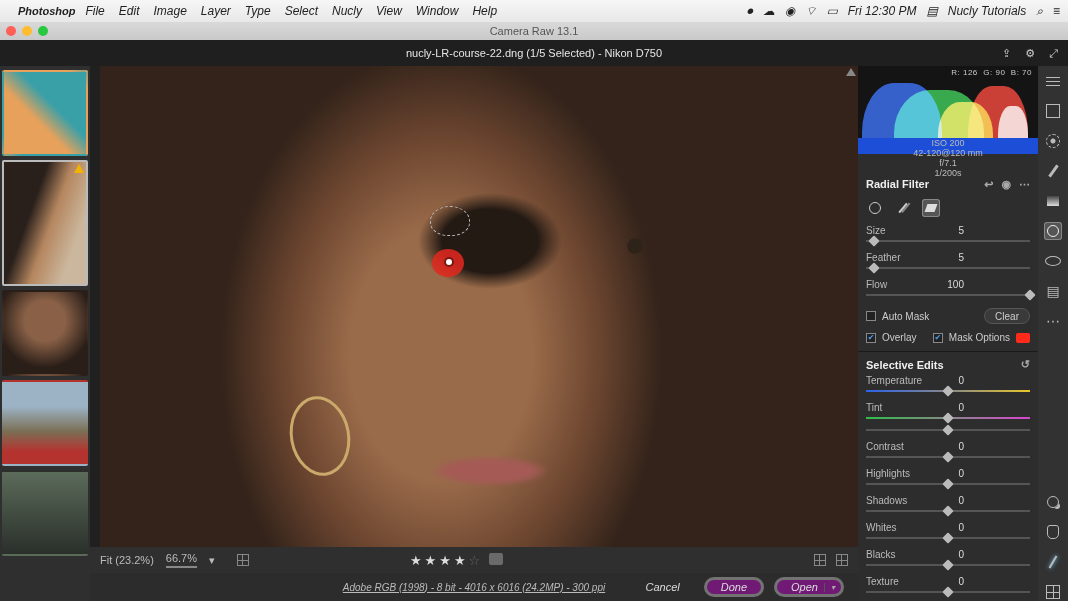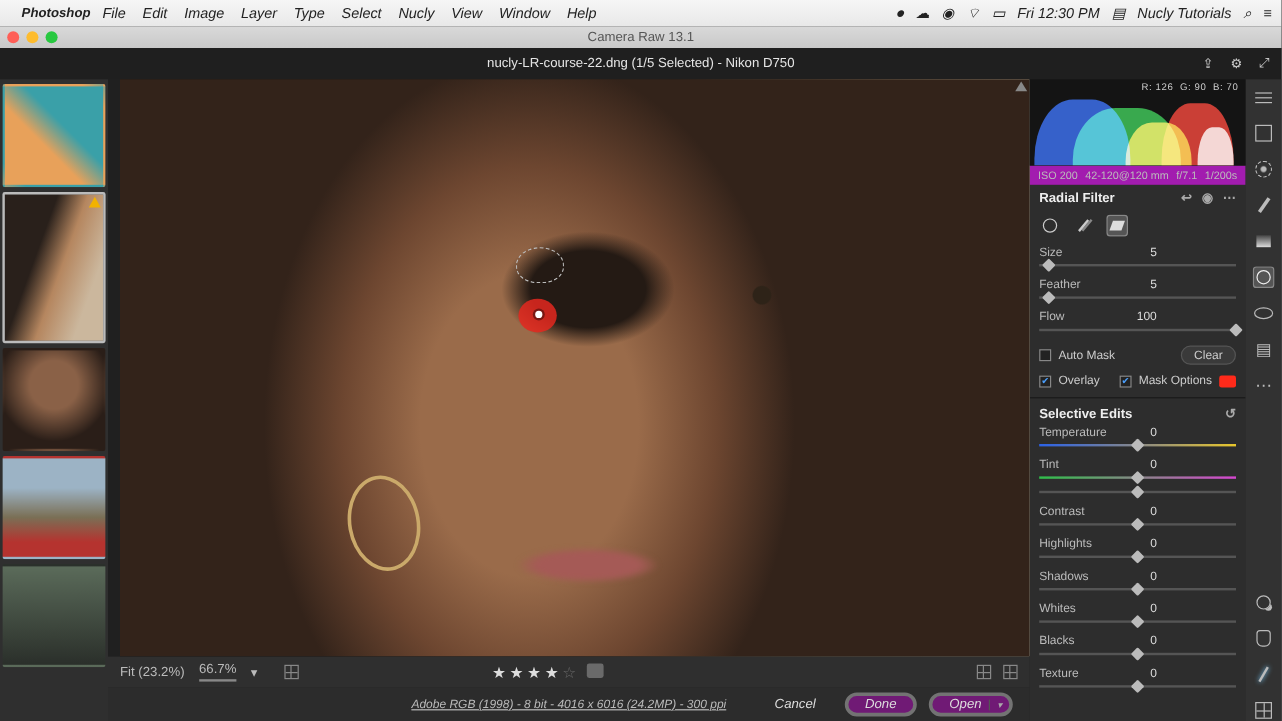--- a/index.html
+++ b/index.html
@@ -77,23 +77,23 @@
 
 .right-panel { width: 180px; background: #2d2d2d; display: flex; flex-direction: column; font-size: 10px; }
 .histogram { height: 72px; background: #141414; position: relative; overflow: hidden; }
 .hist-lump { position: absolute; bottom: 0; border-radius: 40% 40% 0 0/90% 90% 0 0; opacity: .85; mix-blend-mode: screen; }
 .hl-b { width: 80px; height: 55px; left: 4px; background: #2b62e8; }
 .hl-g { width: 90px; height: 48px; left: 36px; background: #2fbf4a; }
 .hl-y { width: 55px; height: 36px; left: 80px; background: #e8c62b; }
 .hl-r { width: 60px; height: 52px; left: 110px; background: #e8372b; }
 .hl-w { width: 30px; height: 32px; left: 140px; background: #eee; }
 .hist-rgb { position: absolute; top: 2px; right: 6px; font-size: 8px; color: #ccc; letter-spacing: .5px; }
-.exif-row { height: 16px; background: #a21caf; display: flex; align-items: center; justify-content: space-around; font-size: 9px; color: #bbb; padding: 0 4px; }
-
-.panel-header { display: flex; align-items: flex-end; padding: 4px 8px 4px; font-size: 11px; font-weight: 600; color: #eee; }
+.exif-row { height: 16px; background: #1d4ed8; display: flex; align-items: center; justify-content: space-around; font-size: 9px; color: #bbb; padding: 0 4px; flex-direction: column; }
+
+.panel-header { display: flex; align-items: flex-start; padding: 24px 8px 4px; font-size: 11px; font-weight: 600; color: #eee; }
 .panel-header .hicons { margin-left: auto; display: flex; gap: 8px; color: #aaa; font-size: 11px; }
 
 .tool-icons { display: flex; gap: 10px; padding: 4px 8px 6px; }
 .ticon { width: 18px; height: 18px; border-radius: 3px; display: flex; align-items: center; justify-content: center; color: #ccc; cursor: pointer; }
 .ticon.active { background: #555; box-shadow: inset 0 0 0 1px #888; }
 .ticon.circle::before { content:""; width: 10px; height: 10px; border: 1.5px solid #ccc; border-radius: 50%; }
 .ticon.brush::before { content:""; width: 2px; height: 12px; background: #ccc; transform: rotate(40deg); box-shadow: 2px -2px 0 #888; }
 .ticon.eraser::before { content:""; width: 10px; height: 8px; background: #ddd; transform: skewX(-20deg); }
 
 .slider-row { display: flex; align-items: center; padding: 2px 8px; gap: 6px; }

